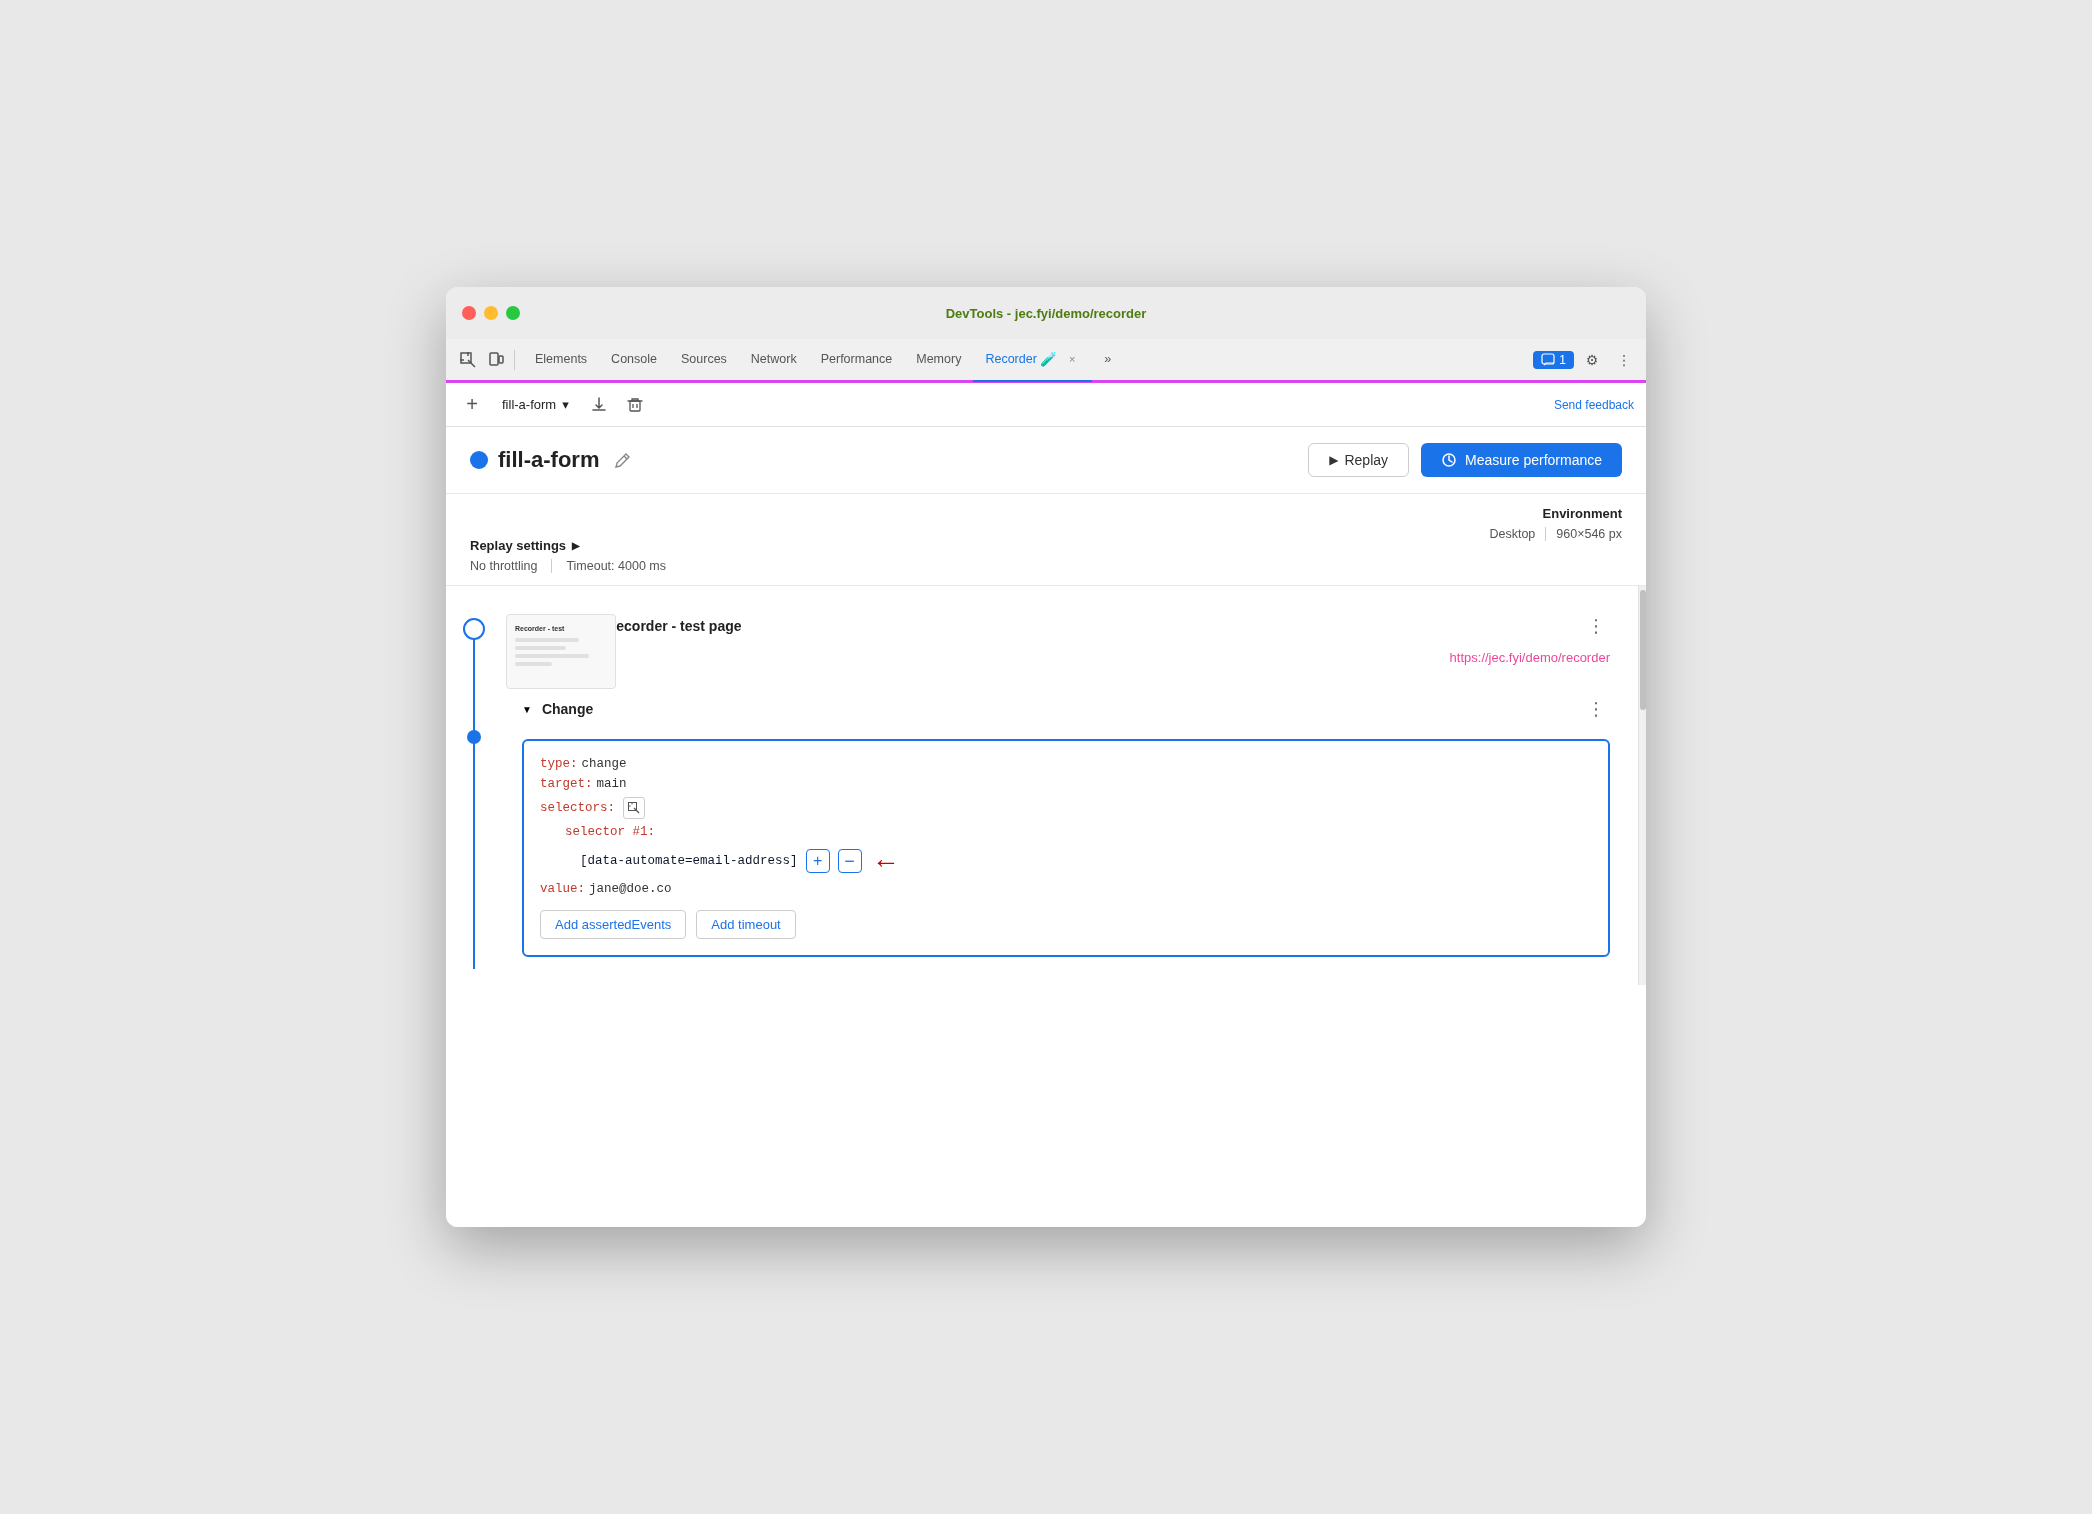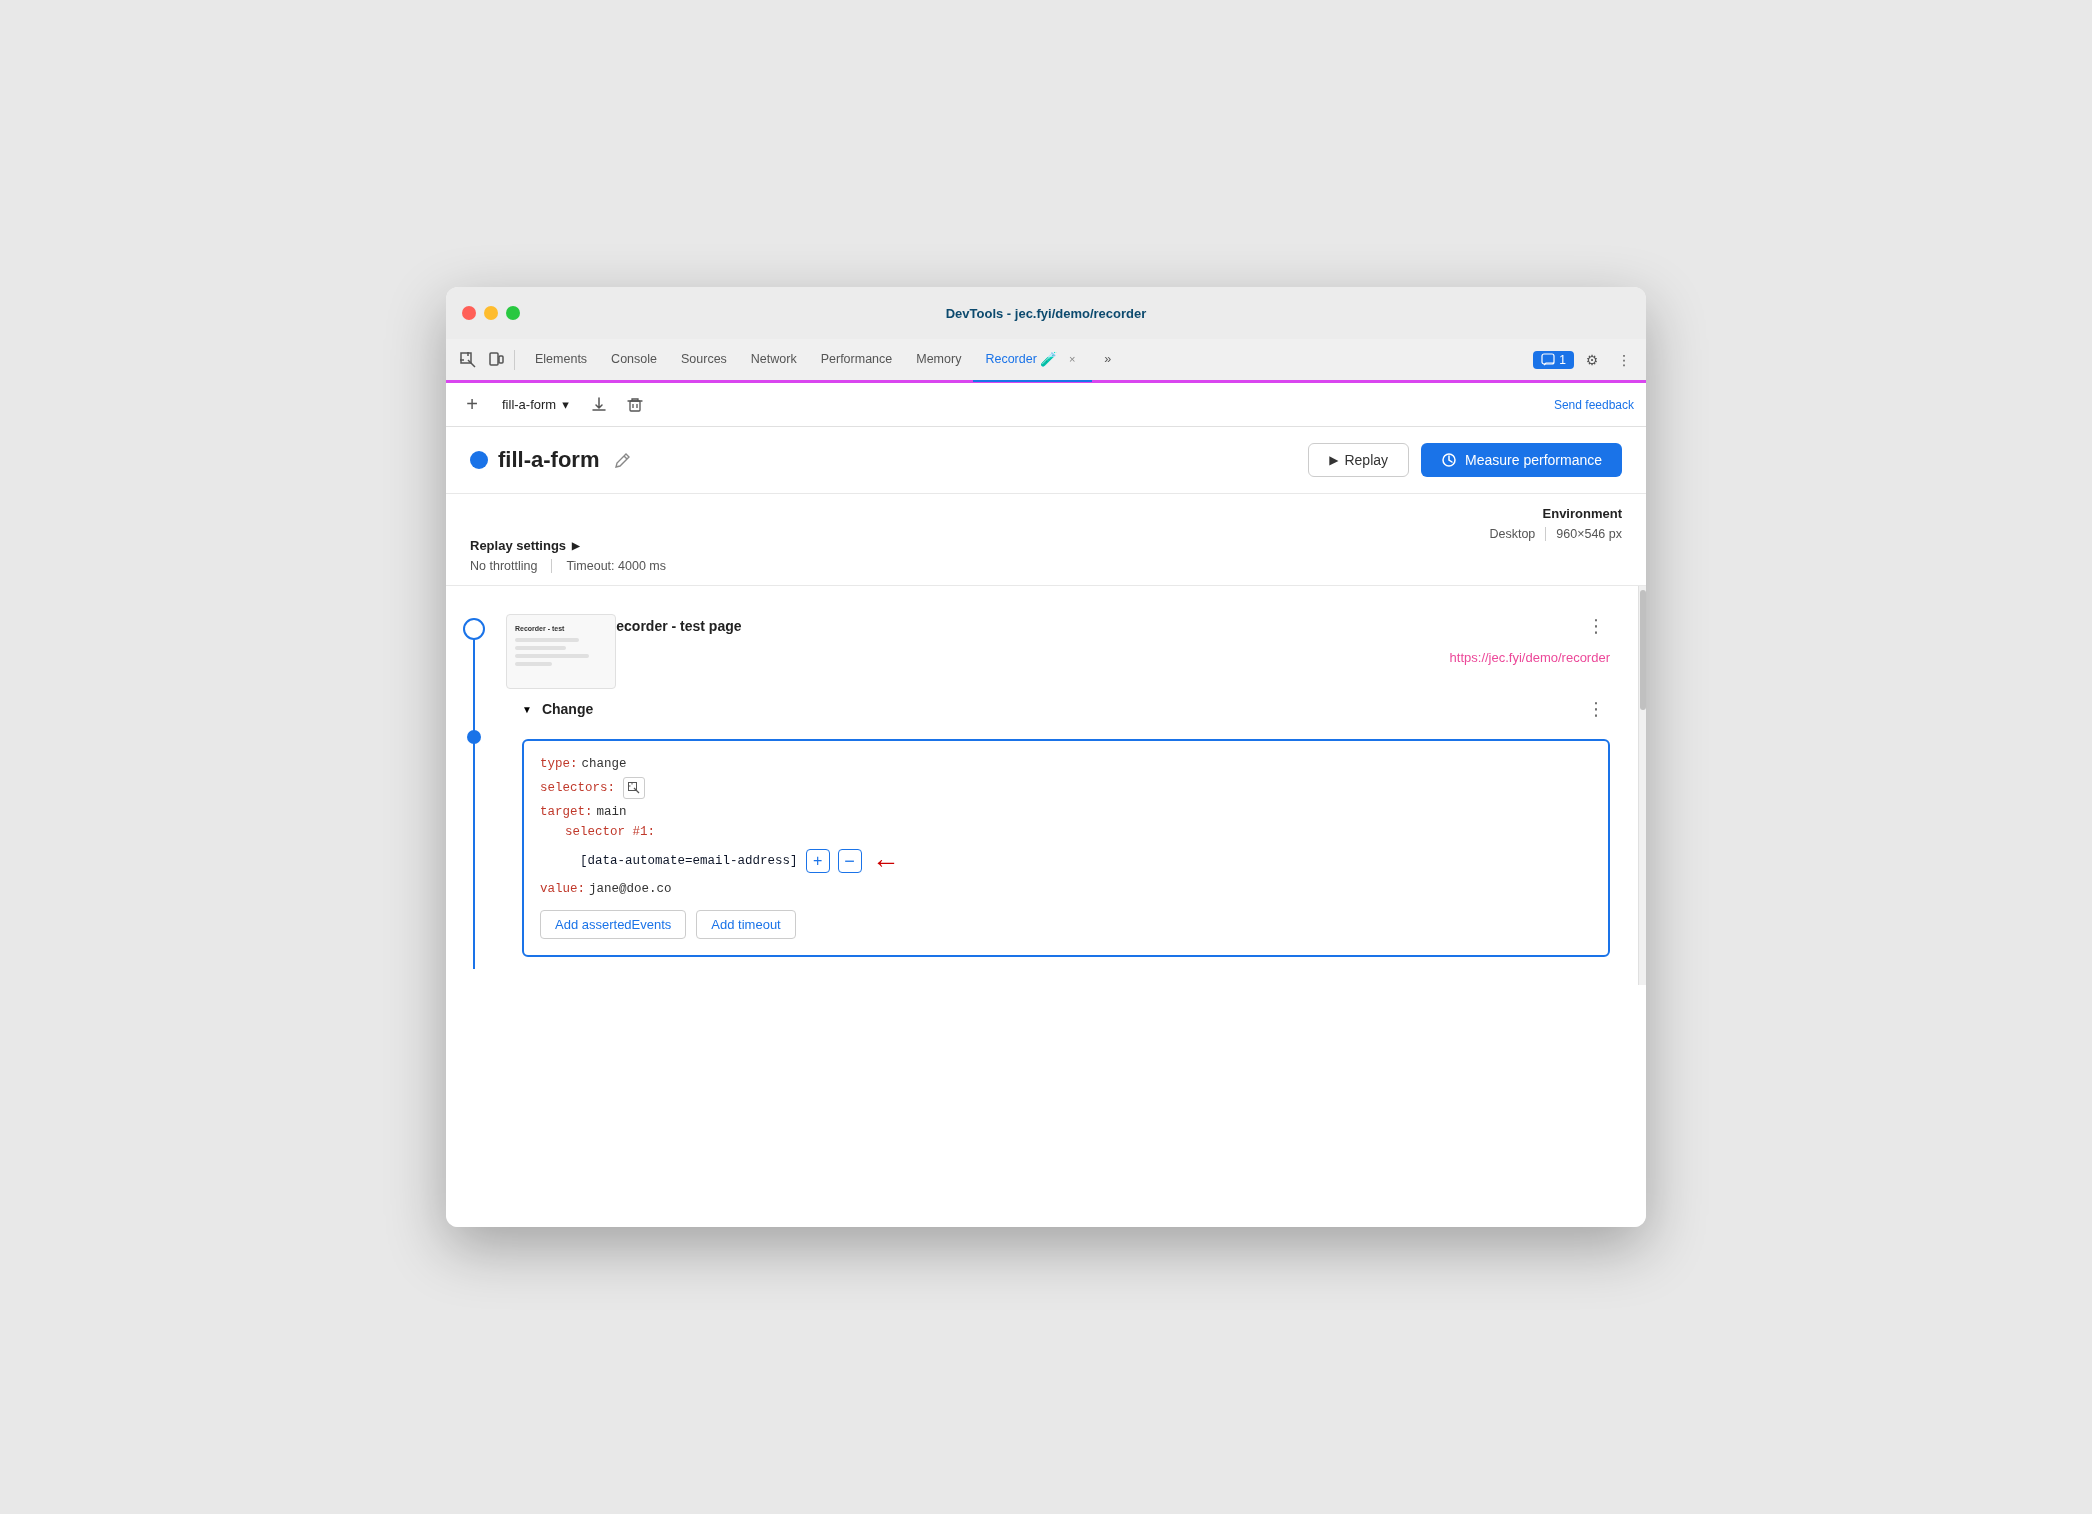--- a/index.html
+++ b/index.html
@@ -41,21 +41,21 @@
     }
     .traffic-light.red { background: #ff5f57; }
     .traffic-light.yellow { background: #febc2e; }
     .traffic-light.green { background: #28c840; }
     .title-bar-title {
       position: absolute;
       left: 50%;
       transform: translateX(-50%);
       font-size: 13px;
       font-weight: 600;
-      color: #0c4a6e;
+      color: #4d7c0f;
     }
 
     
     .devtools-tabbar {
       background: #f0f0f0;
       border-bottom: 3px solid #d946ef;
       display: flex;
       align-items: center;
       height: 44px;
       padding: 0 8px;
@@ -675,36 +675,36 @@
             </div>
 
             <div class="code-block">
 
               <div class="code-line">
                 <span class="code-key">type:</span>
                 <span class="code-value">change</span>
               </div>
 
               <div class="code-line">
+                <span class="code-key">target:</span>
+                <span class="code-value">main</span>
+              </div>
+
+              <div class="code-line">
                 <span class="code-key">selectors:</span>
                 <button class="target-icon-btn" title="Pick selector" style="margin-left:8px;">
                   <svg width="12" height="12" viewBox="0 0 12 12" fill="none">
                     <rect x="0.5" y="0.5" width="8" height="8" stroke="#555" stroke-width="1" fill="none"></rect>
                     <path d="M6 6 L11 11" stroke="#555" stroke-width="1.2"></path>
                     <line x1="0" y1="4" x2="2.5" y2="4" stroke="#555" stroke-width="1"></line>
                     <line x1="4" y1="0" x2="4" y2="2.5" stroke="#555" stroke-width="1"></line>
                   </svg>
                 </button>
               </div>
 
-              <div class="code-line">
-                <span class="code-key">target:</span>
-                <span class="code-value">main</span>
-              </div>
-
               <div class="code-line code-indent1">
                 <span class="code-key">selector #1:</span>
               </div>
 
               <div class="code-line code-indent2 selector-row">
                 <span class="selector-value">[data-automate=email-address]</span>
                 <button class="selector-btn">+</button>
                 <button class="selector-btn" style="font-size:18px; line-height:1;">−</button>
                 <span class="arrow-icon" style="margin-left:8px;">←</span>
               </div>

